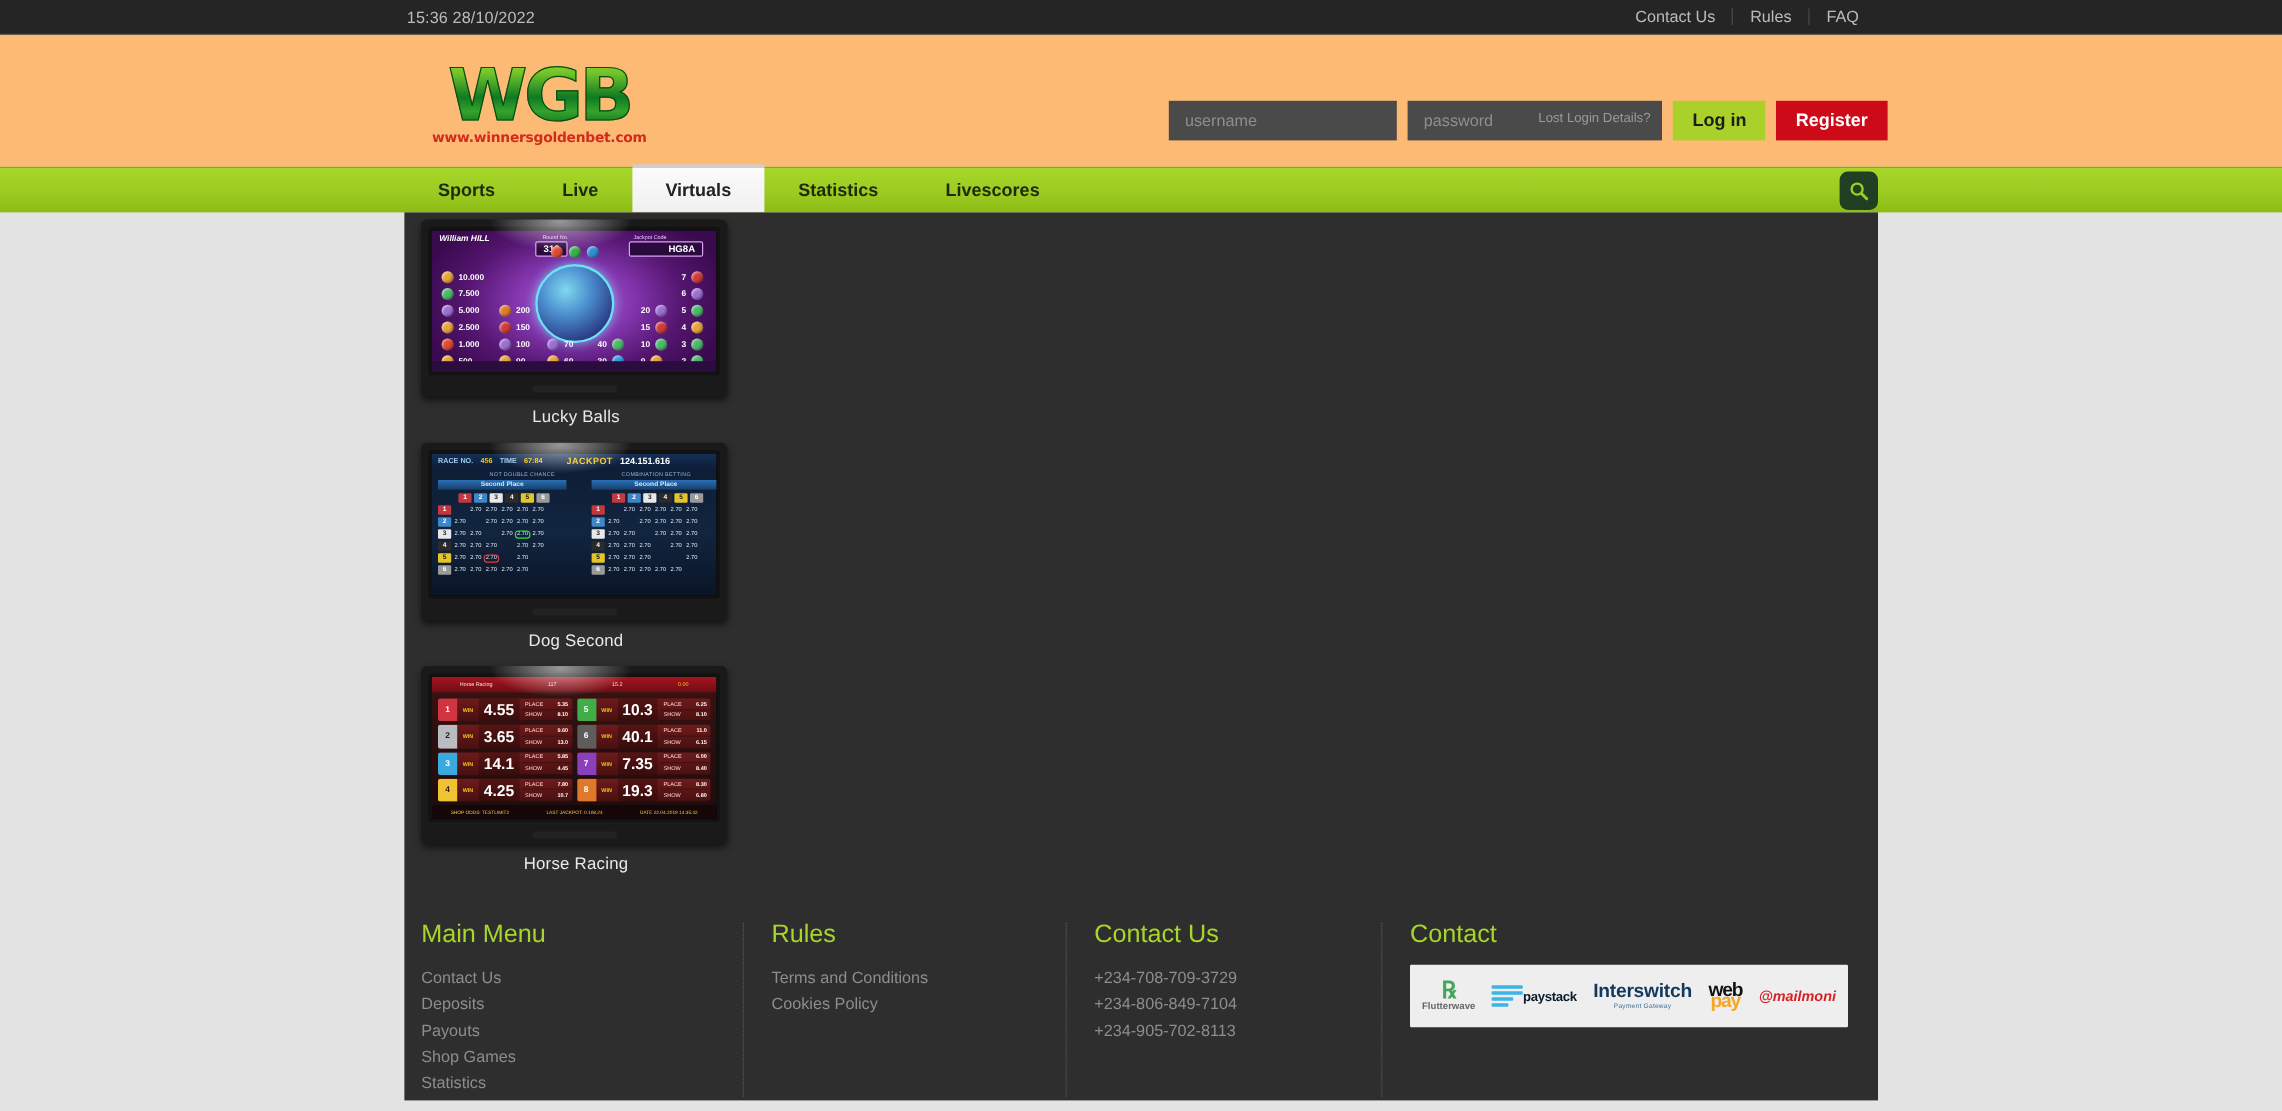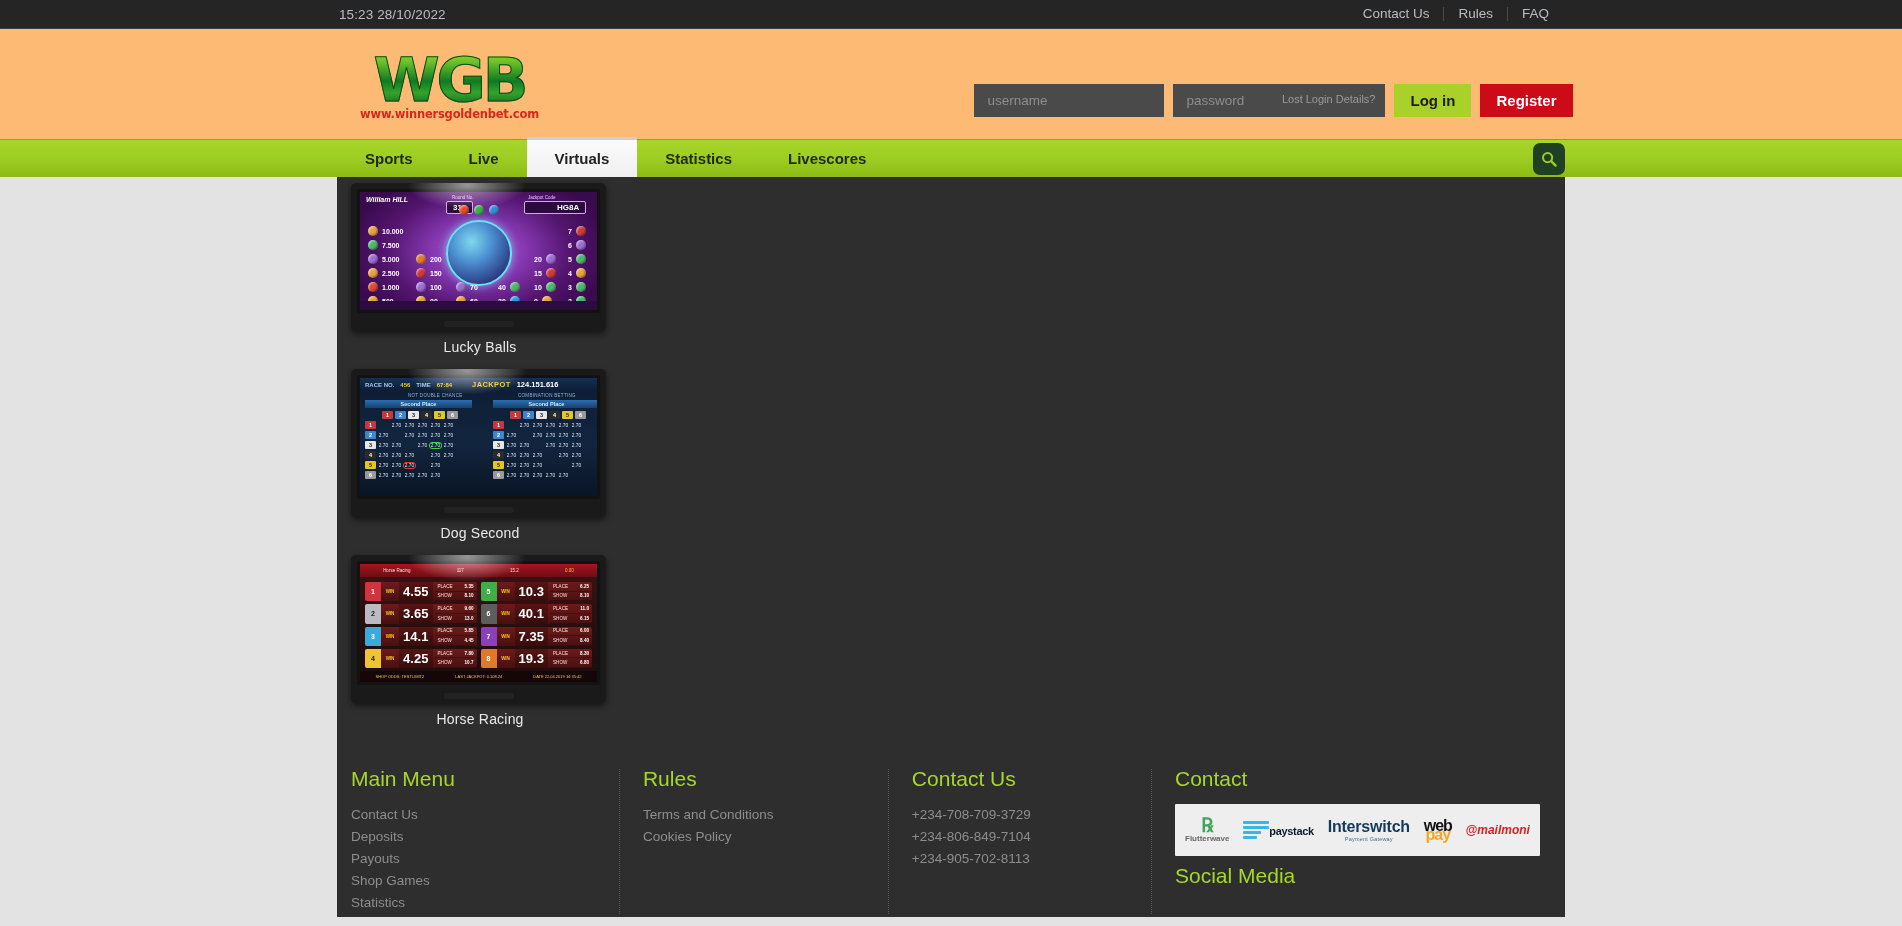--- a/index.html
+++ b/index.html
@@ -262,21 +262,21 @@
   .wp-b { color: #f5a623; font-size: 16px; font-weight: 800; letter-spacing: -1px; margin-top: -3px; }
   .mm { color: #d81f26; font-size: 12px; font-weight: 800; font-style: italic; }
 
   .socialhead { color: #a7d62b; font-size: 21px; margin-top: 6px; }
 </style>
 </head>
 <body>
 
 <div class="topbar">
   <div class="topbar-inner">
-    <div class="clock">15:23 28/10/2022</div>
+    <div class="clock">15:36 28/10/2022</div>
     <div class="toplinks">
       <a href="#">Contact Us</a>
       <span class="sep"></span>
       <a href="#">Rules</a>
       <span class="sep"></span>
       <a href="#">FAQ</a>
     </div>
   </div>
 </div>
 
@@ -824,17 +824,16 @@
         <div class="pay-logo isw">
           <div class="isw-t">Interswitch</div>
           <div class="isw-s">Payment Gateway</div>
         </div>
         <div class="pay-logo wp">
           <div class="wp-a">web</div>
           <div class="wp-b">pay</div>
         </div>
         <div class="pay-logo mm">@mailmoni</div>
       </div>
-      <div class="socialhead">Social Media</div>
     </div>
 
   </div>
 </div>
 
 </body></html>

